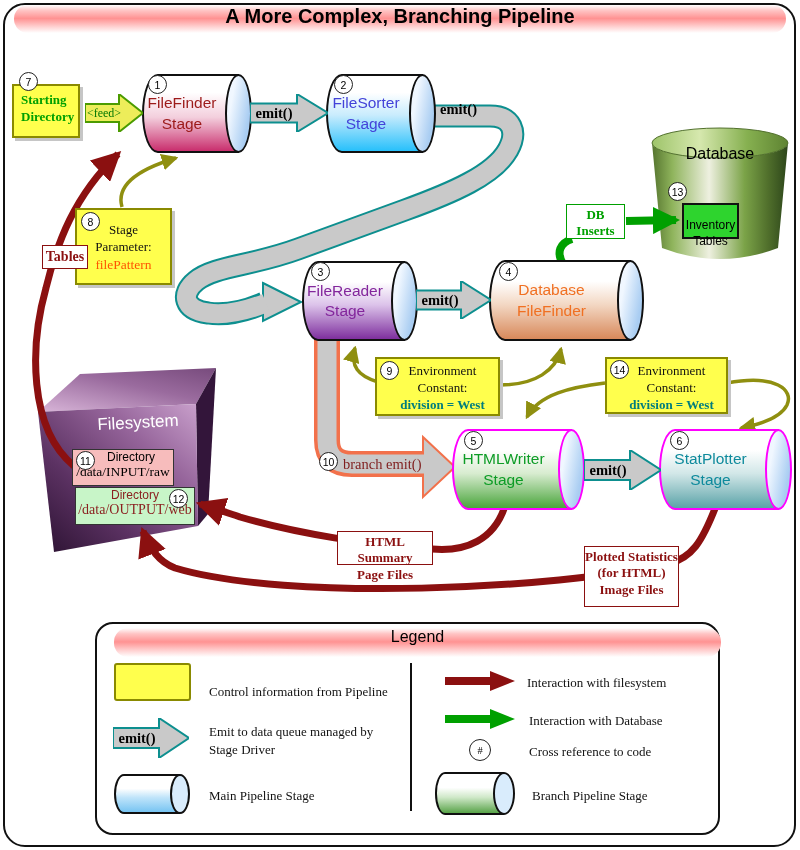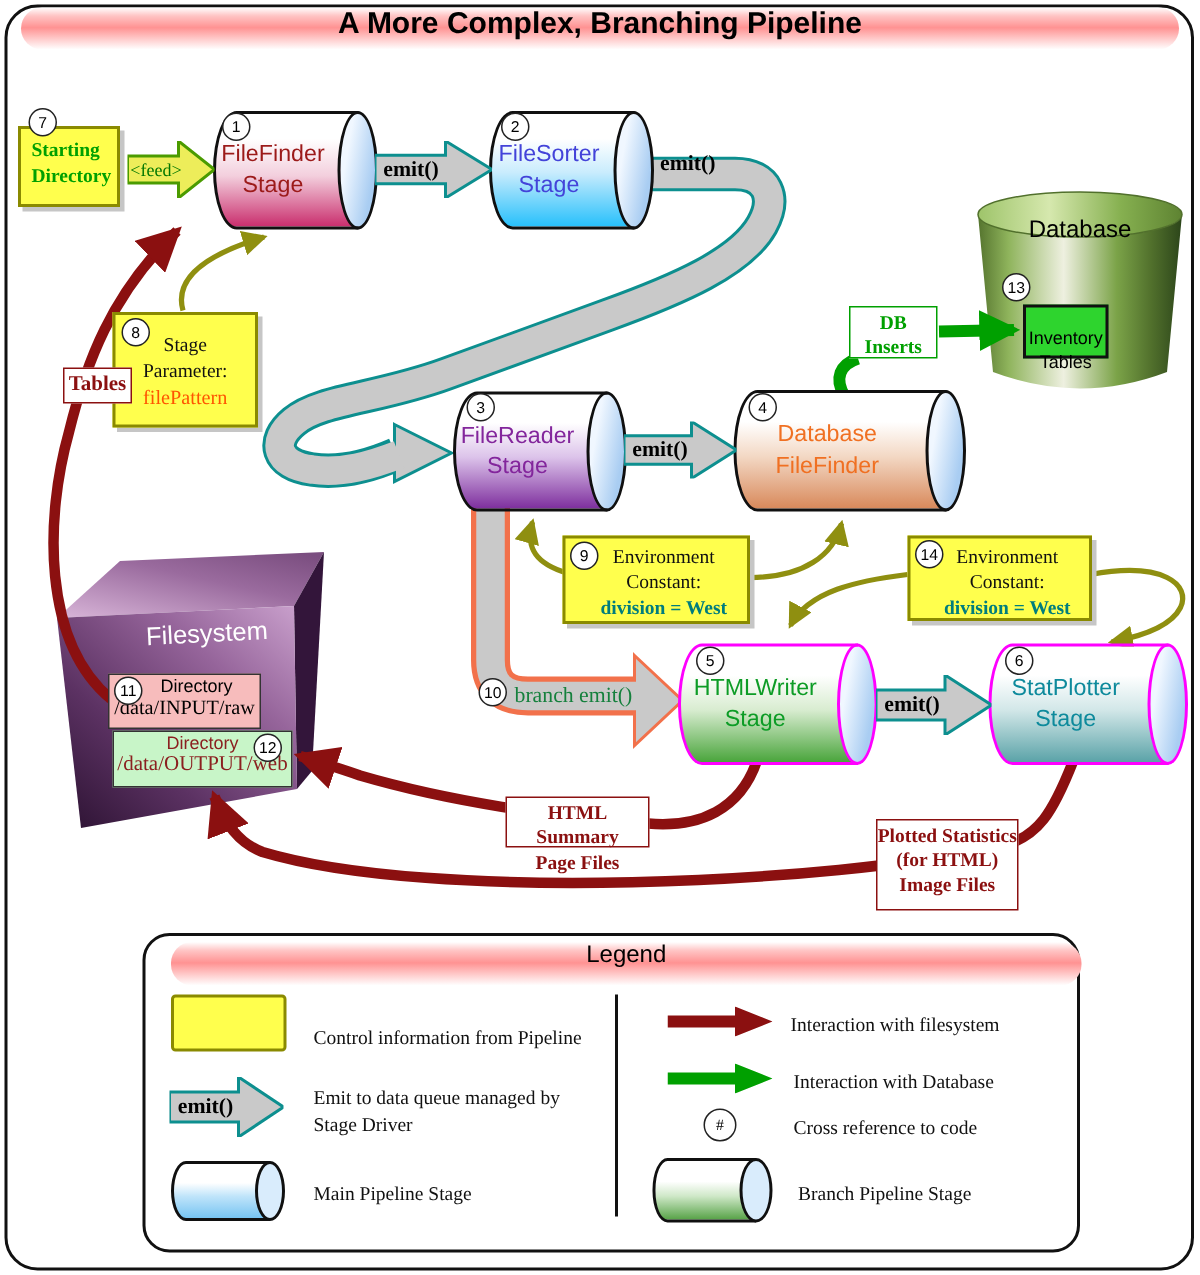--- a/index.html
+++ b/index.html
@@ -273,21 +273,21 @@
 
   <div class="abs flabel" style="left:584px;top:546px;width:95px;height:61px;padding-top:2px;box-sizing:border-box">
     <div>Plotted Statistics</div>
     <div>(for HTML)</div>
     <div>Image Files</div>
   </div>
 
   <div class="refnum abs" style="left:319px;top:452px">
       <span>10</span>
     </div>
-  <span class="abs serif" style="left:343px;top:456px;font-size:14.5px;z-index:5;color:#15803d">branch emit()</span>
+  <span class="abs serif" style="left:343px;top:456px;font-size:14.5px;z-index:5;color:#7f1d1d">branch emit()</span>
 
   <div class="abs" style="left:657px;top:145px;width:126px;text-align:center;font-size:16px;color:#000;z-index:5"><span>Database</span></div>
   <div class="refnum abs" style="left:668px;top:182px">
       <span>13</span>
     </div>
   <div class="abs" style="left:682px;top:203px;width:57px;height:36px;background:#2ed42e;border:2px solid #111;z-index:5;text-align:center;font-size:12px;line-height:1.35;box-sizing:border-box;padding-top:12px;color:#000">
     <div>Inventory</div>
     <div>Tables</div>
   </div>
 

